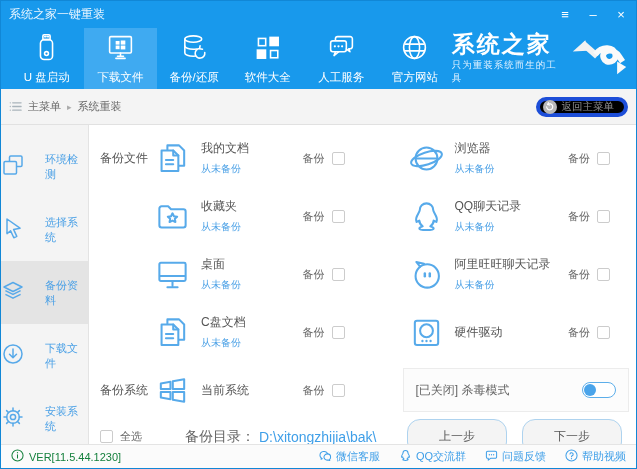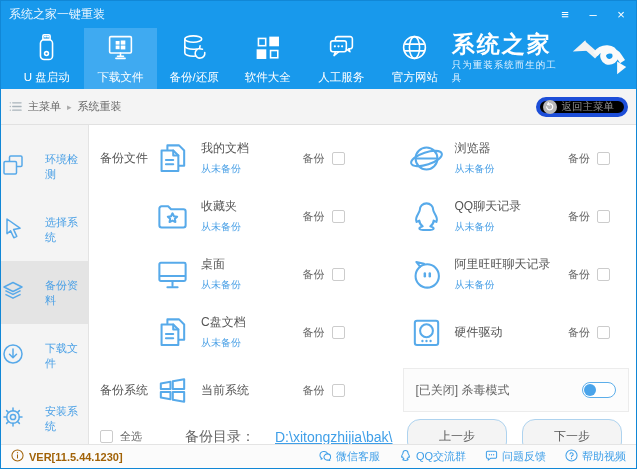--- a/index.html
+++ b/index.html
@@ -64,27 +64,27 @@
   .av-box { margin-left:40px; margin-right:7px; flex:1; height:44px; border:1px solid #ececec; background:#fcfcfc; display:flex; align-items:center; padding:0 12px; }
   .av-label { font-size:12px; color:#666; }
   .toggle { margin-left:auto; width:34px; height:16px; border:1px solid #5caeea; border-radius:9px; background:#fff; position:relative; cursor:pointer; }
   .toggle .knob { position:absolute; left:1px; top:1px; width:12px; height:12px; border-radius:50%; background:#4aa4ea; }
 
   .bottom-bar { height:35px; flex:0 0 auto; display:flex; align-items:center; padding-left:11px; }
   .select-all { display:flex; align-items:center; gap:7px; }
   .sel-lbl { font-size:11px; color:#666; }
   .dir-wrap { margin-left:43px; display:flex; align-items:center; font-size:14px; }
   .dir-lbl { color:#666; }
-  .dir-link { color:#3f9fe8; text-decoration:underline; cursor:pointer; margin-left:20px; }
+  .dir-link { color:#3f9fe8; cursor:pointer; margin-left:4px; }
   .btns { margin-left:auto; margin-right:14px; display:flex; gap:15px; }
   .step-btn { width:100px; height:36px; border-radius:13px; background:#f4f4f4; border:1px solid #aed3ef; font-size:12px; color:#555; cursor:pointer; font-family:inherit; }
 
   
   .statusbar { height:24px; background:#fbfbfb; border-top:1px solid #e4e4e4; display:flex; align-items:center; padding:0 10px; flex:0 0 auto; }
-  .ver-wrap { display:flex; align-items:center; gap:5px; color:#a16207;font-weight:bold; }
+  .ver-wrap { display:flex; align-items:center; gap:5px; color:#15803d; }
   .ver-txt { font-size:11px; }
   .status-links { margin-left:auto; display:flex; gap:19px; }
   .status-link { display:flex; align-items:center; gap:4px; color:#3f9fe8; font-size:11px; cursor:pointer; }
   .status-link svg, .ver-wrap svg { width:13px; height:13px; }
 </style>
 </head>
 <body>
 
 <div class="app">
 

